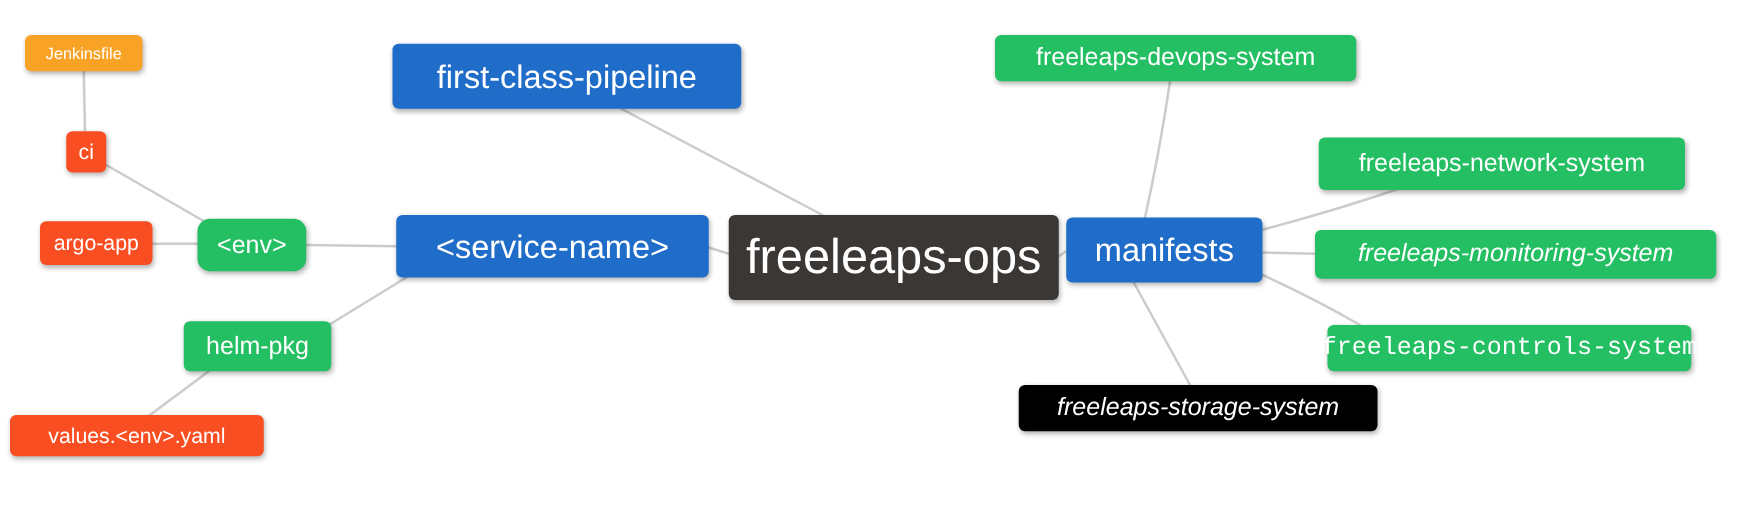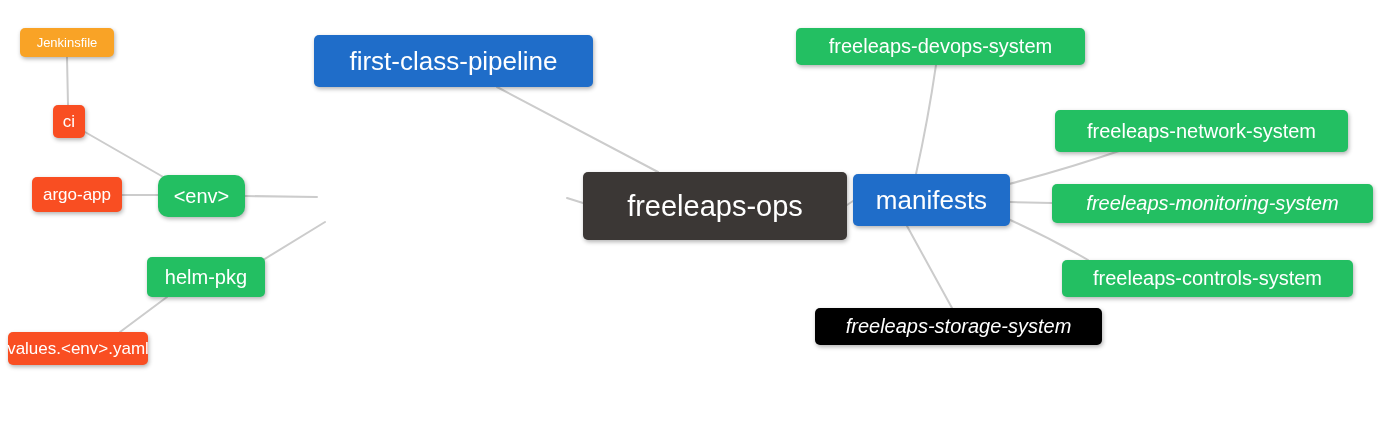--- a/index.html
+++ b/index.html
@@ -13,21 +13,21 @@
   .edges{position:absolute;left:0;top:0;z-index:1;}
   .edges path{stroke:#cccccc;stroke-width:2;fill:none;stroke-linecap:round;}
   .node{
     position:absolute;z-index:2;
     display:flex;align-items:center;justify-content:center;
     color:#ffffff;border-radius:5px;
     box-shadow:1px 2px 4px rgba(0,0,0,0.3);
     white-space:nowrap;cursor:pointer;
     box-sizing:border-box;
   }
-  .f31{font-size:29px;}
+  .f31{font-size:39px;}
   .f26{font-size:26px;}
   .f20{font-size:20px;}
   .f17{font-size:17px;}
   .f13{font-size:13px;}
 </style>
 </head>
 <body>
 
 <div class="canvas">
 
@@ -45,38 +45,39 @@
     <path d="M1009,184 Q1070,168 1128,148"></path>
     <path d="M1010,202 L1052,203"></path>
     <path d="M1008,219 Q1050,238 1088,260"></path>
     <path d="M907,226 Q930,268 952,308"></path>
   </svg>
 
   <div class="node f31" style="left: 583px; top: 172px; width: 264px; height: 68px; background: rgb(59, 55, 53);">freeleaps-ops</div>
 
   <div class="node f26" style="left: 314px; top: 35px; width: 279px; height: 52px; background: rgb(31, 109, 201);">first-class-pipeline</div>
 
+  <div class="node f26" style="left: 317px; top: 172px; width: 250px; height: 50px; background: rgb(31, 109, 201);">&lt;service-name&gt;</div>
 
   <div class="node f26" style="left: 853px; top: 174px; width: 157px; height: 52px; background: rgb(31, 109, 201);">manifests</div>
 
   <div class="node f20" style="left: 158px; top: 175px; width: 87px; height: 42px; background: rgb(35, 191, 98); border-radius: 10px;">&lt;env&gt;</div>
 
   <div class="node f20" style="left: 147px; top: 257px; width: 118px; height: 40px; background: rgb(35, 191, 98);">helm-pkg</div>
 
   <div class="node f20" style="left: 796px; top: 28px; width: 289px; height: 37px; background: rgb(35, 191, 98);">freeleaps-devops-system</div>
 
   <div class="node f20" style="left: 1055px; top: 110px; width: 293px; height: 42px; background: rgb(35, 191, 98);">freeleaps-network-system</div>
 
   <div class="node f20" style="left: 1052px; top: 184px; width: 321px; height: 39px; background: rgb(35, 191, 98); font-style: italic;">freeleaps-monitoring-system</div>
 
-  <div class="node f20" style="left: 1062px; top: 260px; width: 291px; height: 37px; background: rgb(35, 191, 98);">freeleaps-controls-system</div>
+  <div class="node f20" style="left: 1062px; top: 260px; width: 291px; height: 37px; background: rgb(35, 191, 98); font-family: Liberation Mono, monospace;">freeleaps-controls-system</div>
 
   <div class="node f20" style="left: 815px; top: 308px; width: 287px; height: 37px; background: #000000; font-style: italic;">freeleaps-storage-system</div>
 
   <div class="node f17" style="left: 53px; top: 105px; width: 32px; height: 33px; background: rgb(249, 78, 34);">ci</div>
 
   <div class="node f17" style="left: 32px; top: 177px; width: 90px; height: 35px; background: rgb(249, 78, 34);">argo-app</div>
 
-  <div class="node f17" style="left: 8px; top: 332px; width: 140px; height: 33px; background: rgb(249, 78, 34);">values.&lt;env&gt;.yaml</div>
+  <div class="node f17" style="left: 8px; top: 332px; width: 203px; height: 33px; background: rgb(249, 78, 34);">values.&lt;env&gt;.yaml</div>
 
   <div class="node f13" style="left: 20px; top: 28px; width: 94px; height: 29px; background: rgb(249, 163, 38);">Jenkinsfile</div>
 
 </div>
 
 </body></html>

